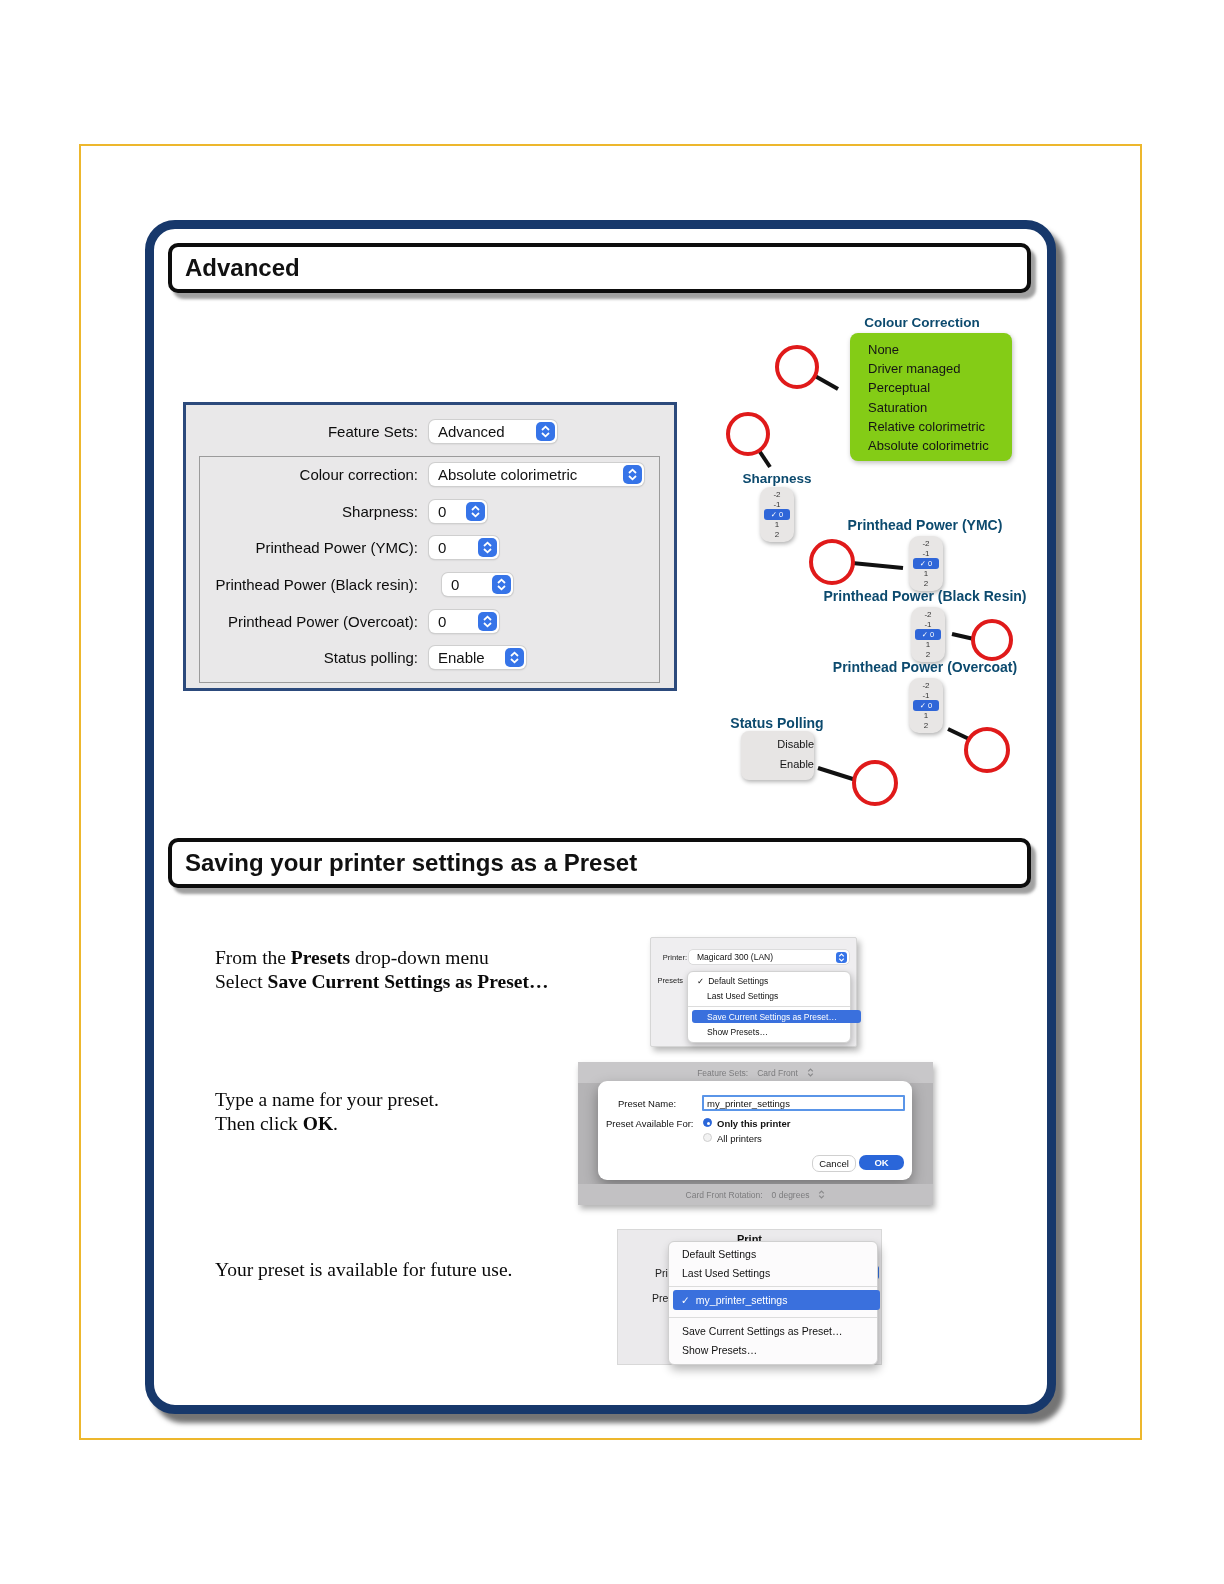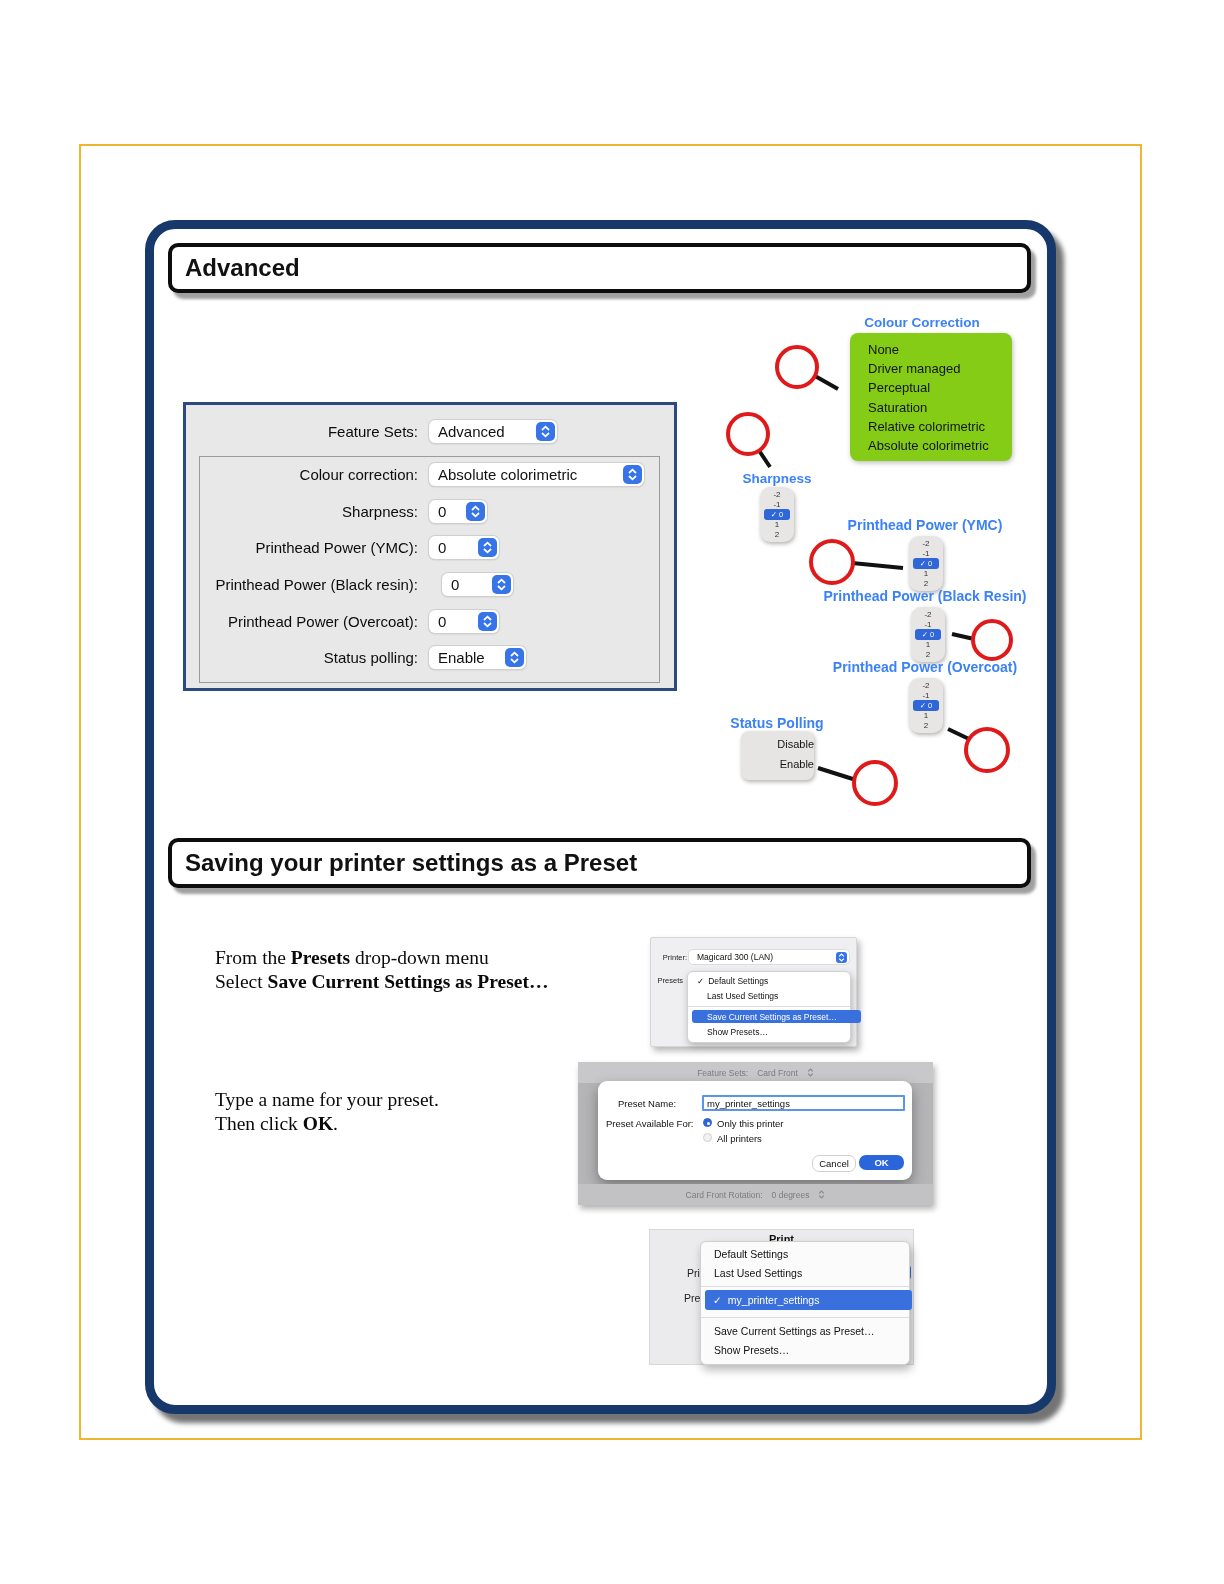--- a/index.html
+++ b/index.html
@@ -24,21 +24,21 @@
   .frow-label{position:absolute;left:0;width:232px;text-align:right;font-size:15px;
     line-height:23px;color:#0c0c0c;white-space:nowrap;}
   .dropdown{position:absolute;height:23px;background:#fff;border-radius:6px;
     display:flex;align-items:center;justify-content:space-between;
     padding:0 2px 0 9px;font-size:15px;box-shadow:0 0 0 1px #cfcfcf,0 1px 2px rgba(0,0,0,.18);}
   .dd-stepper{width:19px;height:19px;background:#3674e8;border-radius:5px;flex:0 0 auto;
     display:flex;align-items:center;justify-content:center;margin-left:8px;}
 
   
   .callout-label{position:absolute;transform:translateX(-50%);font-weight:bold;
-    font-size:13.5px;white-space:nowrap;color:#3b82f6;}
+    font-size:13.5px;white-space:nowrap;color:#0c4a6e;}
   .cc-menu{position:absolute;left:850px;top:333px;width:144px;height:121px;background:#84cc16;
     border-radius:8px;box-shadow:1px 2px 5px rgba(0,0,0,.25);padding:7px 0 0 18px;
     font-size:13px;line-height:19.2px;color:#151515;}
   .cc-item{display:block;white-space:nowrap;}
   .spin{position:absolute;width:34px;background:#e8e6e5;border-radius:10px;
     box-shadow:1px 2px 4px rgba(0,0,0,.3);padding:3px 0;display:flex;flex-direction:column;
     align-items:center;font-size:8px;line-height:9.6px;color:#333;}
   .spin-sel{background:#2f66d8;color:#fff;border-radius:3px;width:26px;height:11px;
     display:flex;align-items:center;justify-content:center;gap:2px;font-size:7.5px;}
   .status-menu{position:absolute;left:741px;top:731px;width:73px;height:46px;background:#e7e5e4;
@@ -86,21 +86,21 @@
   .radio.on::after{content:"";position:absolute;left:3px;top:3px;width:3px;height:3px;
     border-radius:50%;background:#fff;}
   .radio.off{background:#f2f2f2;border:1px solid #cfcfcf;}
   .btn{position:absolute;height:15px;border-radius:7px;display:flex;align-items:center;
     justify-content:center;font-size:9.5px;}
   .btn.cancel{left:214px;top:74px;width:42px;background:#fff;border:1px solid #d0d0d0;color:#111;}
   .btn.ok{left:261px;top:74px;width:45px;background:#2a66d9;color:#fff;font-weight:bold;}
 
   
   .shot3{position:absolute;left:617px;top:1229px;width:263px;height:134px;background:#ebeaec;
-    border:1px solid #d8d8d8;margin-left:32px;}
+    border:1px solid #d8d8d8;}
   .s3-title{position:absolute;left:0;top:3px;width:100%;text-align:center;font-size:11px;
     font-weight:bold;color:#111;}
   .s3-side-label{position:absolute;font-size:10.5px;color:#222;white-space:nowrap;padding-left:24px;}
   .s3-sliver{position:absolute;left:254px;width:7px;height:13px;background:#3674e8;border-radius:2px;}
   .s3-menu{position:absolute;left:50px;top:11px;width:208px;height:122px;background:#fcfbfc;
     border-radius:6px;border:1px solid #d0d0d0;box-shadow:2px 5px 10px rgba(0,0,0,.28);
     font-size:10.5px;color:#111;}
   .s3-row{position:absolute;left:13px;white-space:nowrap;}
   .chk{font-size:inherit;}
 </style>
@@ -326,40 +326,43 @@
       <svg width="7" height="9" viewBox="0 0 7 9">
           <path d="M1.2 3.4 L3.5 1.1 L5.8 3.4" stroke="#8a8a8c" stroke-width="1.2" fill="none"></path>
           <path d="M1.2 5.6 L3.5 7.9 L5.8 5.6" stroke="#8a8a8c" stroke-width="1.2" fill="none"></path>
         </svg>
     </div>
     <div class="dialog">
       <span class="dlg-label" style="left:20px;top:17px;width:80px">Preset Name:</span>
       <input class="preset-input" value="my_printer_settings" style="">
       <span class="dlg-label" style="left:8px;top:37px;width:92px">Preset Available For:</span>
       <span class="radio on" style="left:105px;top:37px"></span>
-      <span class="dlg-label" style="left:119px;top:37px;text-align:center;font-weight:normal">Only this printer</span>
+      <span class="dlg-label" style="left:119px;top:37px;text-align:center;font-weight:bold">Only this printer</span>
       <span class="radio off" style="left:105px;top:52px"></span>
       <span class="dlg-label" style="left:119px;top:52px;text-align:left">All printers</span>
       <div class="btn cancel">
           <span>Cancel</span>
         </div>
       <div class="btn ok">
           <span>OK</span>
         </div>
     </div>
     <div class="s2-bottombar">
       <span>Card Front Rotation:</span>
       <span>0 degrees</span>
       <svg width="7" height="9" viewBox="0 0 7 9">
           <path d="M1.2 3.4 L3.5 1.1 L5.8 3.4" stroke="#8a8a8c" stroke-width="1.2" fill="none"></path>
           <path d="M1.2 5.6 L3.5 7.9 L5.8 5.6" stroke="#8a8a8c" stroke-width="1.2" fill="none"></path>
         </svg>
     </div>
   </div>
 
+  <div class="step" style="top:1258px">
+    <span>Your preset is available for future use.</span>
+  </div>
 
   <div class="shot3">
     <div class="s3-title">Print</div>
     <span class="s3-side-label" style="left:13px;top:37px">Printer</span>
     <span class="s3-side-label" style="left:10px;top:62px">Presets</span>
     <span class="s3-sliver" style="top:36px"></span>
     <span class="s3-sliver" style="top:61px"></span>
     <div class="s3-menu">
       <div class="s3-row" style="top:6px"><span>Default Settings</span></div>
       <div class="s3-row" style="top:25px"><span>Last Used Settings</span></div>

